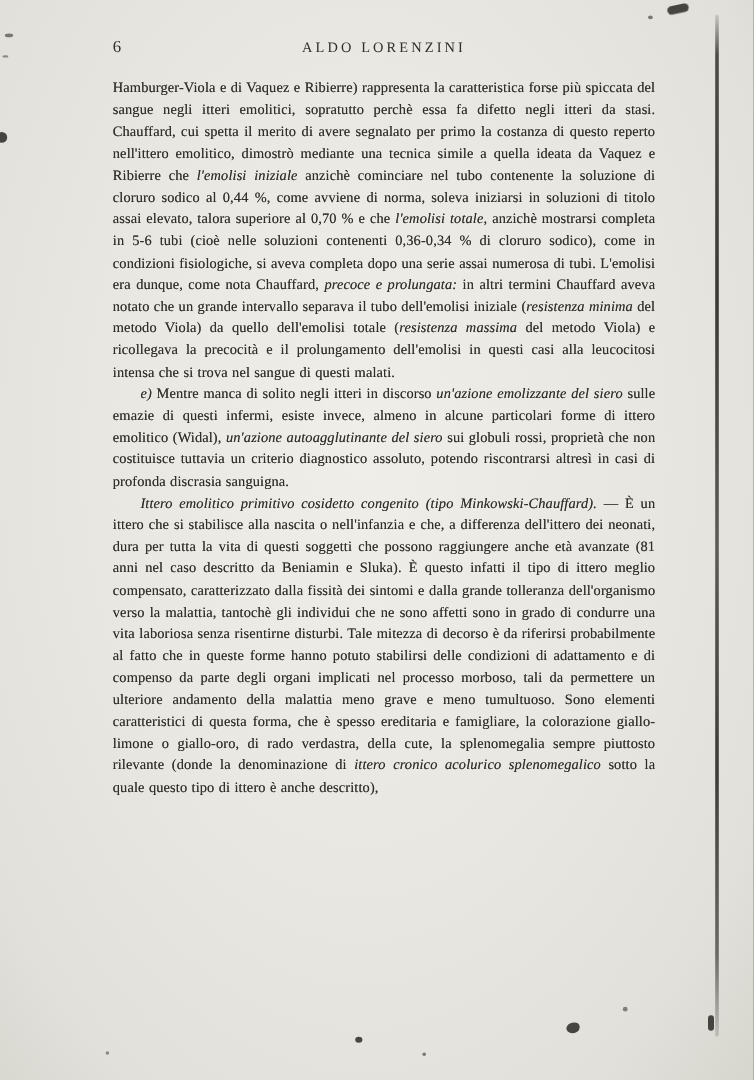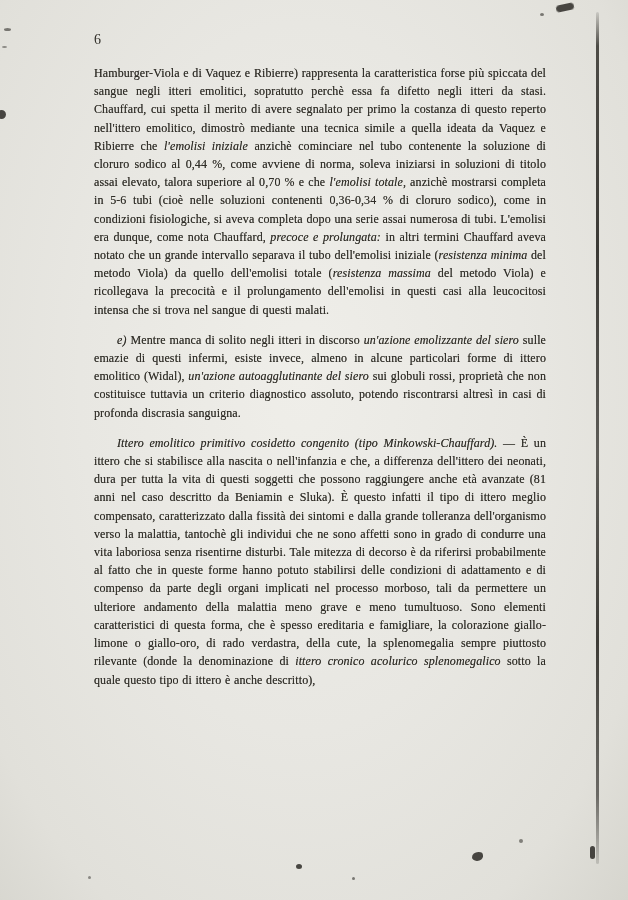--- a/index.html
+++ b/index.html
@@ -39,21 +39,21 @@
   }
   .body-text p {
     font-size:12px;
     line-height:18.2px;
     text-align:justify;
     letter-spacing:.1px;
     word-spacing:.5px;
     hyphens:auto;
     text-shadow:0 0 .5px rgba(48,46,40,.65);
   }
-  .body-text p.indent { text-indent:23px;margin-top:12px; }
+  .body-text p.indent { text-indent:23px; }
   .it { font-style:italic; }
 
   
   .edge-line {
     position:absolute; left:596px; top:12px;
     width:3px; height:852px; border-radius:2px;
     background:linear-gradient(to bottom,
       rgba(35,33,28,.12) 0%, rgba(35,33,28,.78) 4%,
       rgba(30,28,24,.85) 28%, rgba(30,28,24,.68) 52%,
       rgba(33,31,26,.85) 74%, rgba(30,28,24,.6) 92%,
@@ -70,20 +70,21 @@
 </style>
 </head>
 <body>
 
 <div class="page">
 
   <div class="column">
 
     <header class="header">
       <span class="page-number">6</span>
+      <span class="running-title">ALDO LORENZINI</span>
     </header>
 
     <div class="body-text">
       <p><span>Hamburger-Viola e di Vaquez e Ribierre) rappresenta la caratteristica forse più spiccata del sangue negli itteri emolitici, sopratutto perchè essa fa difetto negli itteri da stasi. Chauffard, cui spetta il merito di avere segnalato per primo la costanza di questo reperto nell'ittero emolitico, dimostrò mediante una tecnica simile a quella ideata da Vaquez e Ribierre che </span><span class="it">l'emolisi iniziale</span><span> anzichè cominciare nel tubo contenente la soluzione di cloruro sodico al 0,44 %, come avviene di norma, soleva iniziarsi in soluzioni di titolo assai elevato, talora superiore al 0,70 % e che </span><span class="it">l'emolisi totale</span><span>, anzichè mostrarsi completa in 5-6 tubi (cioè nelle soluzioni contenenti 0,36-0,34 % di cloruro sodico), come in condizioni fisiologiche, si aveva completa dopo una serie assai numerosa di tubi. L'emolisi era dunque, come nota Chauffard, </span><span class="it">precoce e prolungata:</span><span> in altri termini Chauffard aveva notato che un grande intervallo separava il tubo dell'emolisi iniziale (</span><span class="it">resistenza minima</span><span> del metodo Viola) da quello dell'emolisi totale (</span><span class="it">resistenza massima</span><span> del metodo Viola) e ricollegava la precocità e il prolungamento dell'emolisi in questi casi alla leucocitosi intensa che si trova nel sangue di questi malati.</span></p>
       <p class="indent"><span class="it">e) </span><span>Mentre manca di solito negli itteri in discorso </span><span class="it">un'azione emolizzante del siero</span><span> sulle emazie di questi infermi, esiste invece, almeno in alcune particolari forme di ittero emolitico (Widal), </span><span class="it">un'azione autoagglutinante del siero</span><span> sui globuli rossi, proprietà che non costituisce tuttavia un criterio diagnostico assoluto, potendo riscontrarsi altresì in casi di profonda discrasia sanguigna.</span></p>
       <p class="indent"><span class="it">Ittero emolitico primitivo cosidetto congenito (tipo Minkowski-Chauffard).</span><span> — È un ittero che si stabilisce alla nascita o nell'infanzia e che, a differenza dell'ittero dei neonati, dura per tutta la vita di questi soggetti che possono raggiungere anche età avanzate (81 anni nel caso descritto da Beniamin e Sluka). È questo infatti il tipo di ittero meglio compensato, caratterizzato dalla fissità dei sintomi e dalla grande tolleranza dell'organismo verso la malattia, tantochè gli individui che ne sono affetti sono in grado di condurre una vita laboriosa senza risentirne disturbi. Tale mitezza di decorso è da riferirsi probabilmente al fatto che in queste forme hanno potuto stabilirsi delle condizioni di adattamento e di compenso da parte degli organi implicati nel processo morboso, tali da permettere un ulteriore andamento della malattia meno grave e meno tumultuoso. Sono elementi caratteristici di questa forma, che è spesso ereditaria e famigliare, la colorazione giallo-limone o giallo-oro, di rado verdastra, della cute, la splenomegalia sempre piuttosto rilevante (donde la denominazione di </span><span class="it">ittero cronico acolurico splenomegalico</span><span> sotto la quale questo tipo di ittero è anche descritto),</span></p>
     </div>
 
   </div>
 

